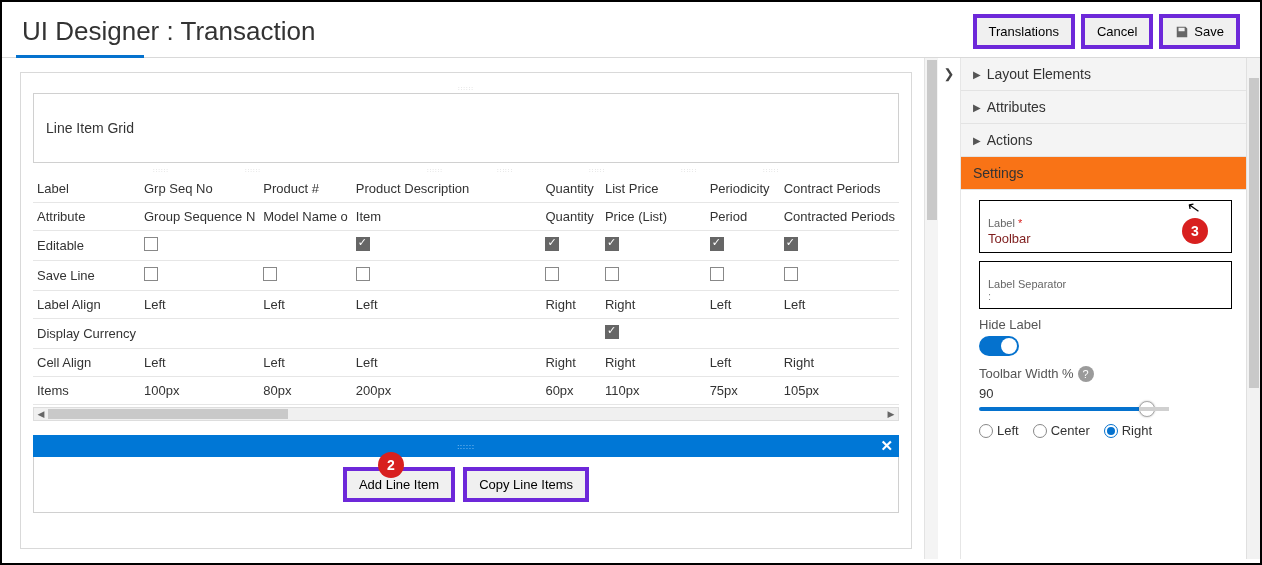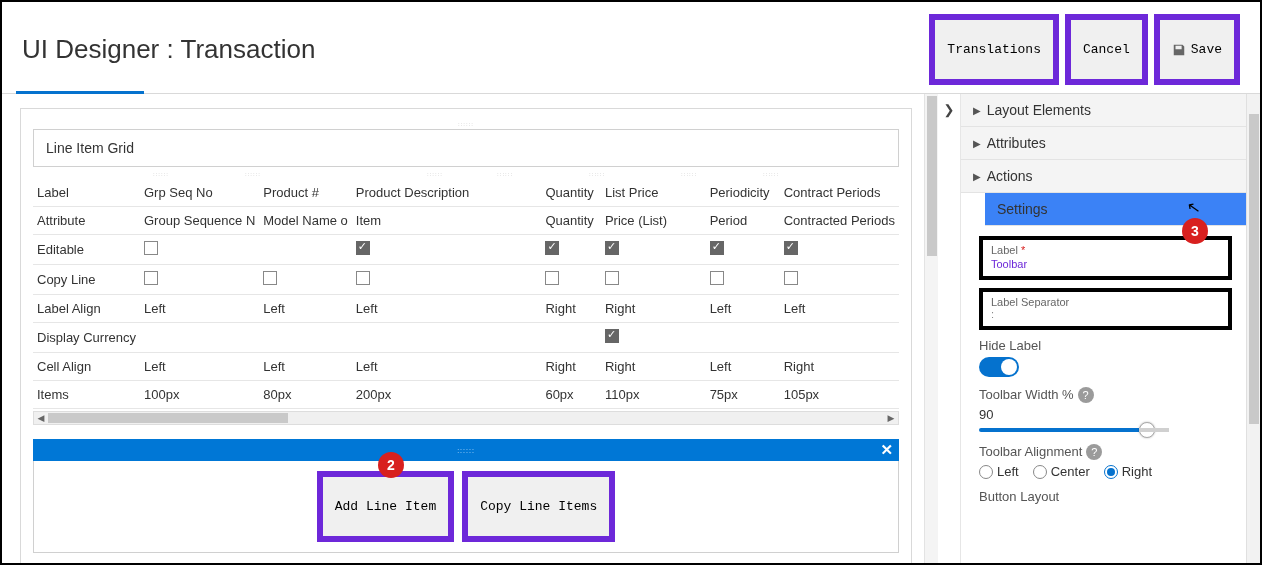--- a/index.html
+++ b/index.html
@@ -1,27 +1,27 @@
 <!DOCTYPE html>
 <html><head>
 <meta charset="utf-8">
 <style>
 * { box-sizing: border-box; margin: 0; padding: 0; }
 body { font-family: Arial, Helvetica, sans-serif; font-size: 13px; color: #333; background: #fff; width: 1262px; height: 565px; overflow: hidden; border: 2px solid #000; position: relative; }
 .header { display: flex; justify-content: space-between; align-items: center; padding: 12px 20px 8px; }
 .page-title { font-size: 26px; font-weight: 400; color: #333; }
 .header-buttons { display: flex; gap: 6px; }
-.btn { background: #f0f0f0; border: 6px solid #6d28d9; padding: 22px 12px; font-size: 13px; cursor: pointer; display: inline-flex; align-items: center; gap: 5px; font-family: Liberation Mono, monospace; }
+.btn { background: #f0f0f0; border: 4px solid #6d28d9; padding: 6px 12px; font-size: 13px; cursor: pointer; display: inline-flex; align-items: center; gap: 5px; }
 .save-icon-svg { width: 14px; height: 14px; }
 .divider-line { border: none; border-top: 1px solid #d9d9d9; margin: 0; }
 .tab-indicator { height: 3px; background: #0572ce; width: 128px; margin-left: 14px; margin-top: -3px; }
 .content-wrap { display: flex; height: calc(100% - 60px); }
 .main-panel { flex: 1; padding: 14px 12px 10px 18px; position: relative; overflow: hidden; }
 .main-inner { border: 1px solid #d9d9d9; padding: 12px; height: 100%; position: relative; }
-.grid-title-box { border: 1px solid #d0d0d0; padding: 10px 12px; font-size: 14px; margin-bottom: 4px; background:#fff; }
+.grid-title-box { border: 1px solid #d0d0d0; padding: 26px 12px; font-size: 14px; margin-bottom: 4px; background:#fff; }
 .grip { text-align: center; color: #bbb; font-size: 6px; letter-spacing: 1px; height: 8px; overflow:hidden; }
 .grip2 { display:flex; gap:36px; color:#bbb; font-size:6px; letter-spacing:1px; height:8px; overflow:hidden; padding-left:120px; }
 .grid-table { width: 100%; border-collapse: collapse; font-size: 13px; }
 .grid-table tr { border-bottom: 1px solid #e6e6e6; }
 .grid-table td { padding: 6px 4px; color: #333; vertical-align: middle; white-space: nowrap; overflow: hidden; }
 .rowhead { color: #555; width: 100px; }
 .cb { width: 14px; height: 14px; border: 1px solid #888; display: inline-block; background: #fff; position: relative; }
 .cb.checked { background: #666; border-color:#666; }
 .cb.checked::after { content:"✓"; color:#fff; font-size:11px; position:absolute; top:-2px; left:1px; }
 .hscroll { height: 14px; background: #f0f0f0; border: 1px solid #ddd; margin-top: 2px; display: flex; align-items:center; }
@@ -35,26 +35,26 @@
 .badge { position:absolute; width:26px; height:26px; border-radius:50%; background:#d8201f; color:#fff; font-weight:bold; display:flex; align-items:center; justify-content:center; font-size:14px; z-index:50; }
 .badge2 { left:376px; top:450px; }
 .badge3 { right:52px; top:216px; }
 .vscroll-main { width:14px; background:#f4f4f4; border-left:1px solid #e3e3e3; }
 .chevron-col { width:22px; display:flex; align-items:flex-start; justify-content:center; padding-top:8px; }
 .chevron-col span { font-size:13px; color:#444; }
 .side-panel { width:300px; background:#fff; display:flex; }
 .side-inner { flex:1; border-left:1px solid #e6e6e6; }
 .acc-item { background:#f4f4f4; border-bottom:1px solid #e3e3e3; padding:8px 12px; font-size:14px; display:flex; align-items:center; gap:6px; cursor:pointer; }
 .acc-item .tri { font-size:10px; color:#555; }
-.acc-item.open { background:#3b82f6;margin-left:24px; }
+.acc-item.open { background:#f97316; }
 .settings-body { padding:10px 14px 10px 18px; }
-.field-box { border:4px solid #000000; padding:4px 8px 6px; margin-bottom:8px; }
+.field-box { border:1px solid #000000; padding:16px 8px 6px; margin-bottom:8px; }
 .field-label-sm { font-size:11px; color:#666; }
 .field-label-sm .req { color:#d8201f; }
-.field-value { font-size:11px; color:#6d28d9; padding-top:2px; }
+.field-value { font-size:13px; color:#7f1d1d; padding-top:2px; }
 .sep-colon { font-size:11px; color:#888; }
 .plain-label { font-size:13px; color:#555; margin:4px 0 4px; }
 .toggle { width:40px; height:20px; border-radius:10px; background:#0572ce; position:relative; margin:4px 0 10px; }
 .toggle::after { content:""; width:16px; height:16px; border-radius:50%; background:#fff; position:absolute; right:2px; top:2px; }
 .help-q { display:inline-flex; width:16px; height:16px; border-radius:50%; background:#9b9b9b; color:#fff; font-size:11px; align-items:center; justify-content:center; margin-left:4px; }
 .slider-wrap { margin:6px 0 12px; }
 .slider-track { height:4px; background:#0572ce; border-radius:2px; position:relative; width:190px; margin-top:6px;}
 .slider-track::after{ content:""; position:absolute; right:0; top:0; height:4px; width:30px; background:#d0d0d0; }
 .slider-thumb { width:16px; height:16px; border-radius:50%; background:#fff; border:1px solid #aaa; position:absolute; top:-6px; left:160px; box-shadow:0 0 2px rgba(0,0,0,.3); }
 .radio-row { display:flex; gap:14px; margin:4px 0 10px; }
@@ -139,21 +139,21 @@
           <td class="rowhead">Editable</td>
           <td><span class="cb"></span></td>
           <td></td>
           <td><span class="cb checked"></span></td>
           <td><span class="cb checked"></span></td>
           <td><span class="cb checked"></span></td>
           <td><span class="cb checked"></span></td>
           <td><span class="cb checked"></span></td>
         </tr>
         <tr>
-          <td class="rowhead">Copy Line</td>
+          <td class="rowhead">Save Line</td>
           <td><span class="cb"></span></td>
           <td><span class="cb"></span></td>
           <td><span class="cb"></span></td>
           <td><span class="cb"></span></td>
           <td><span class="cb"></span></td>
           <td><span class="cb"></span></td>
           <td><span class="cb"></span></td>
         </tr>
         <tr>
           <td class="rowhead">Label Align</td>
@@ -256,37 +256,35 @@
         <div class="toggle"></div>
 
         <div class="plain-label"><span>Toolbar Width %</span><span class="help-q">?</span></div>
         <div>90</div>
         <div class="slider-wrap">
           <div class="slider-track">
               <div class="slider-thumb"></div>
             </div>
         </div>
 
-        <div class="plain-label"><span>Toolbar Alignment</span><span class="help-q">?</span></div>
         <div class="radio-row">
           <span class="radio">
               <span class="dot"></span>
               <span>Left</span>
             </span>
           <span class="radio">
               <span class="dot"></span>
               <span>Center</span>
             </span>
           <span class="radio sel">
               <span class="dot"></span>
               <span>Right</span>
             </span>
         </div>
 
-        <div class="plain-label">Button Layout</div>
       </div>
     </div>
     <div class="vscroll-side">
         <div class="vscroll-side-thumb"></div>
       </div>
   </div>
 </div>
 
 <div class="badge badge2">2</div>
 <div class="badge badge3">3</div>

